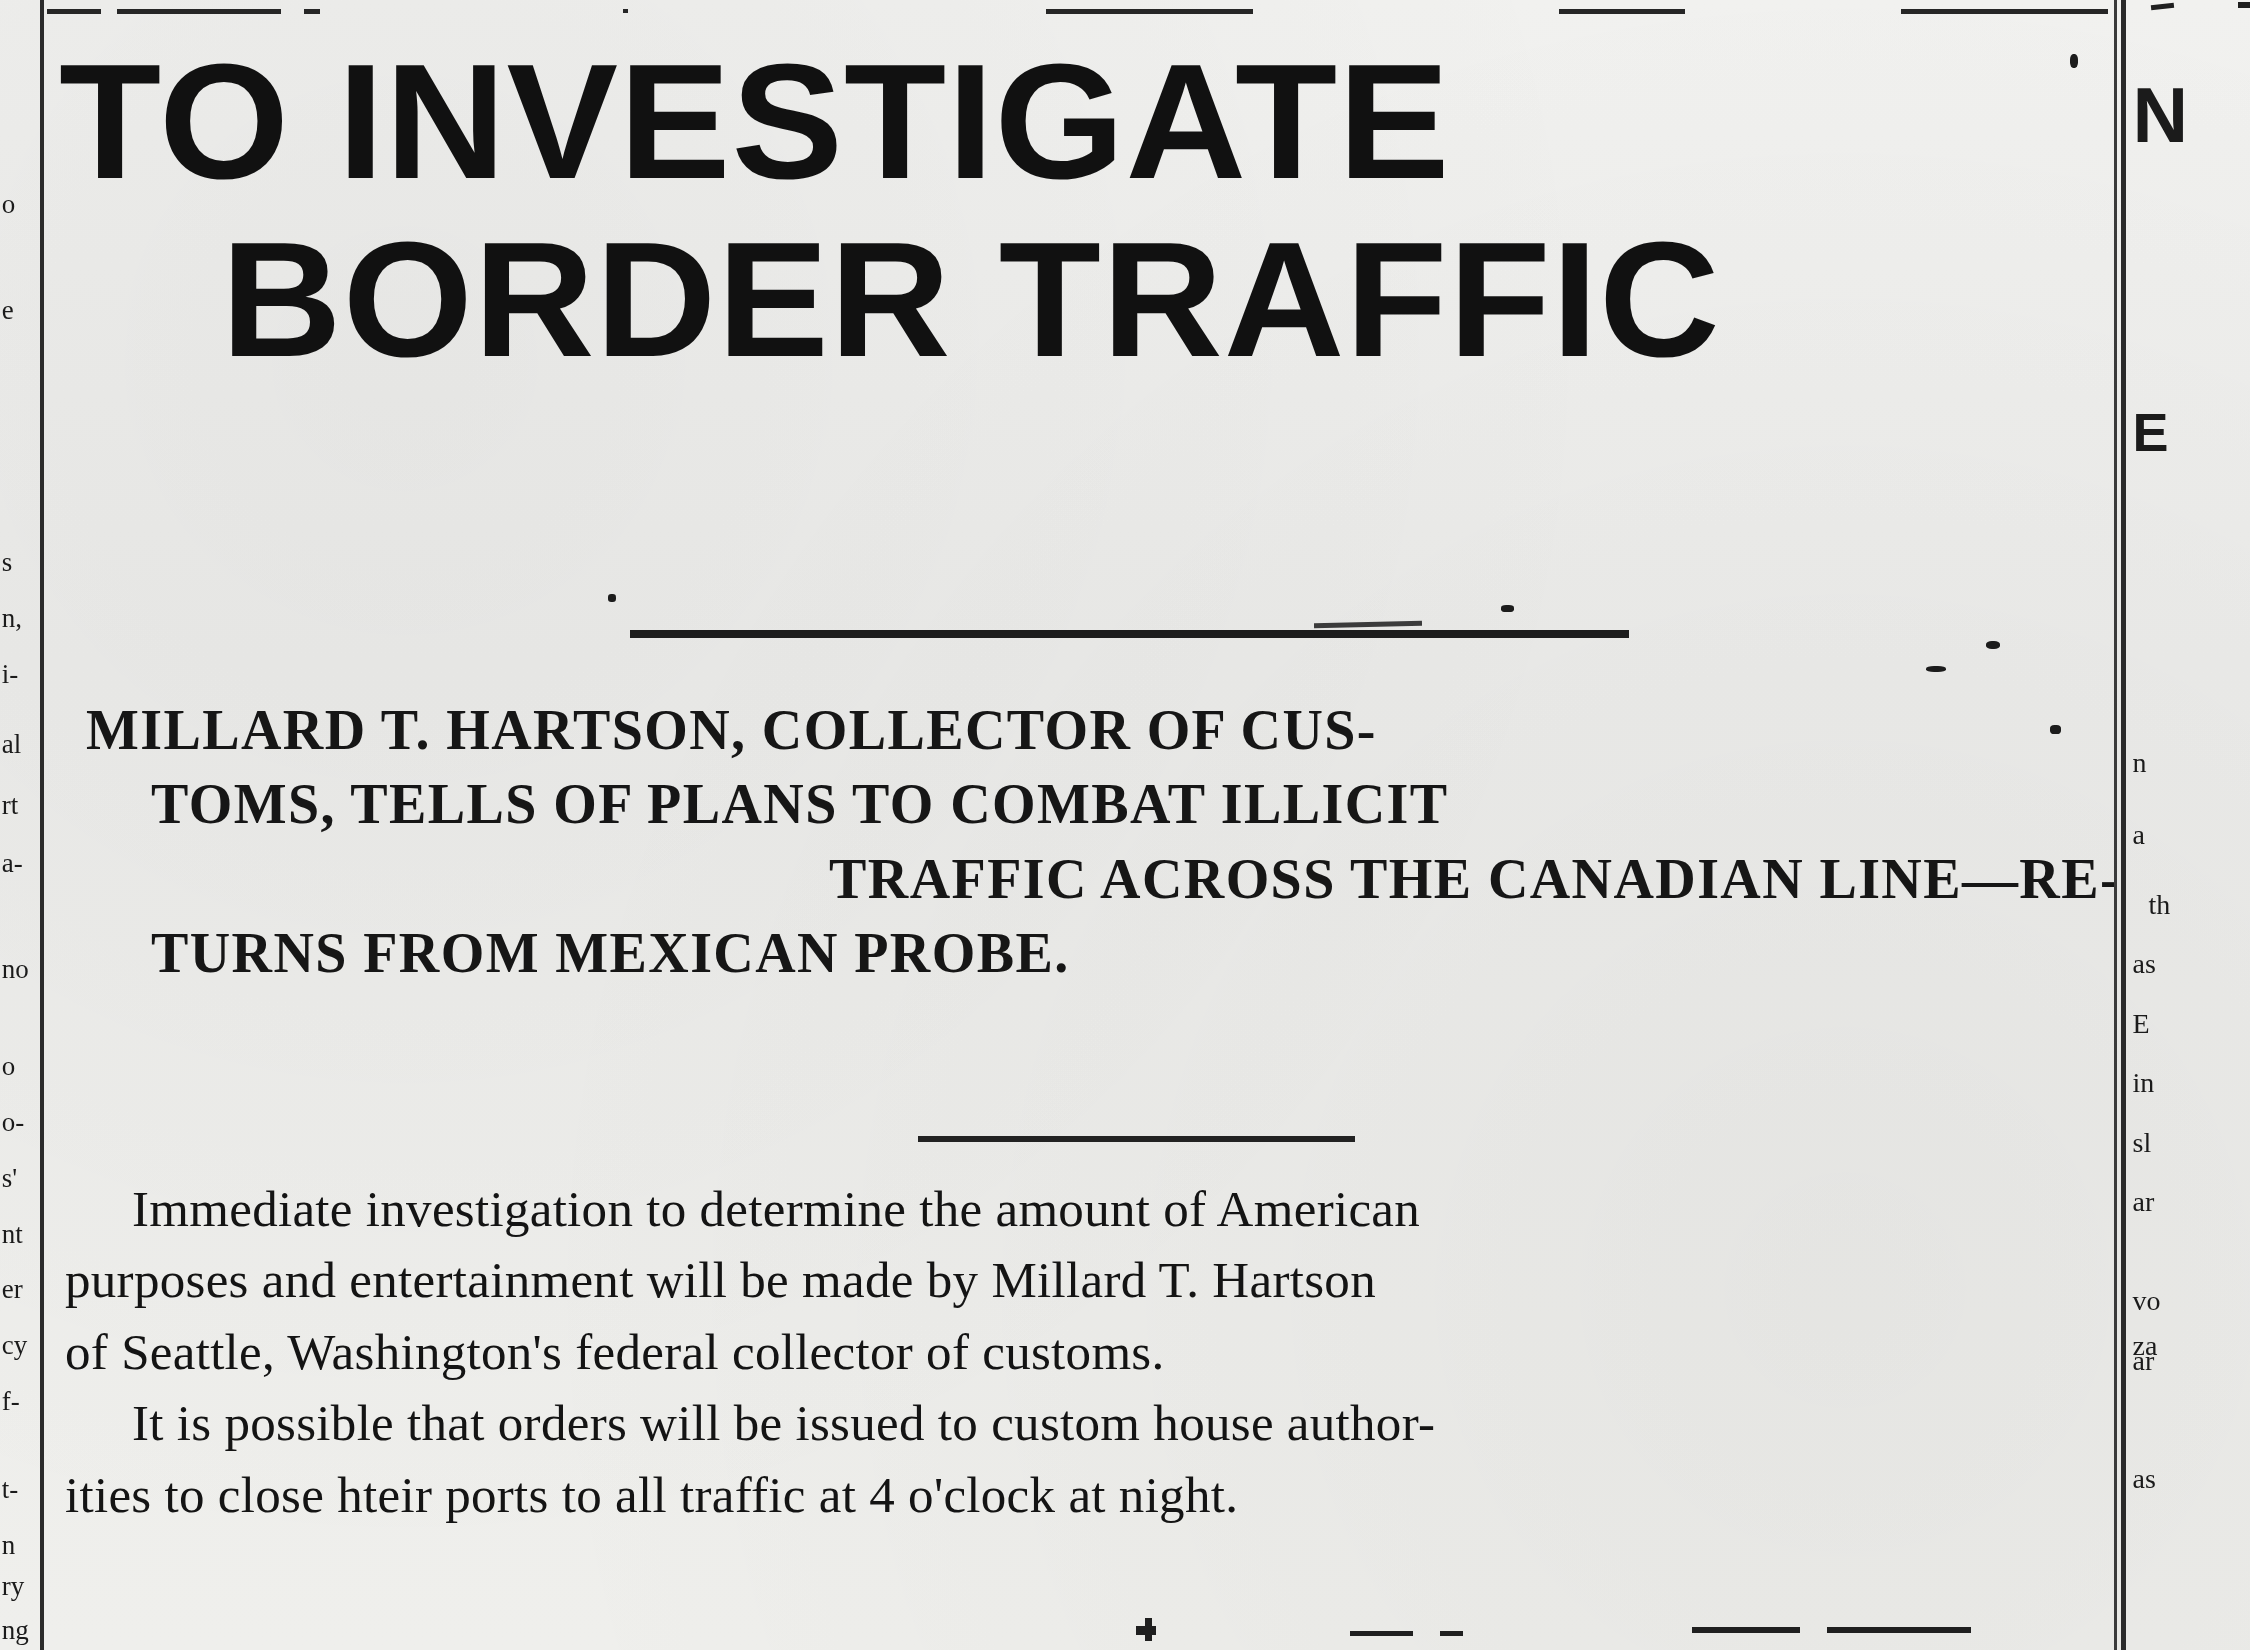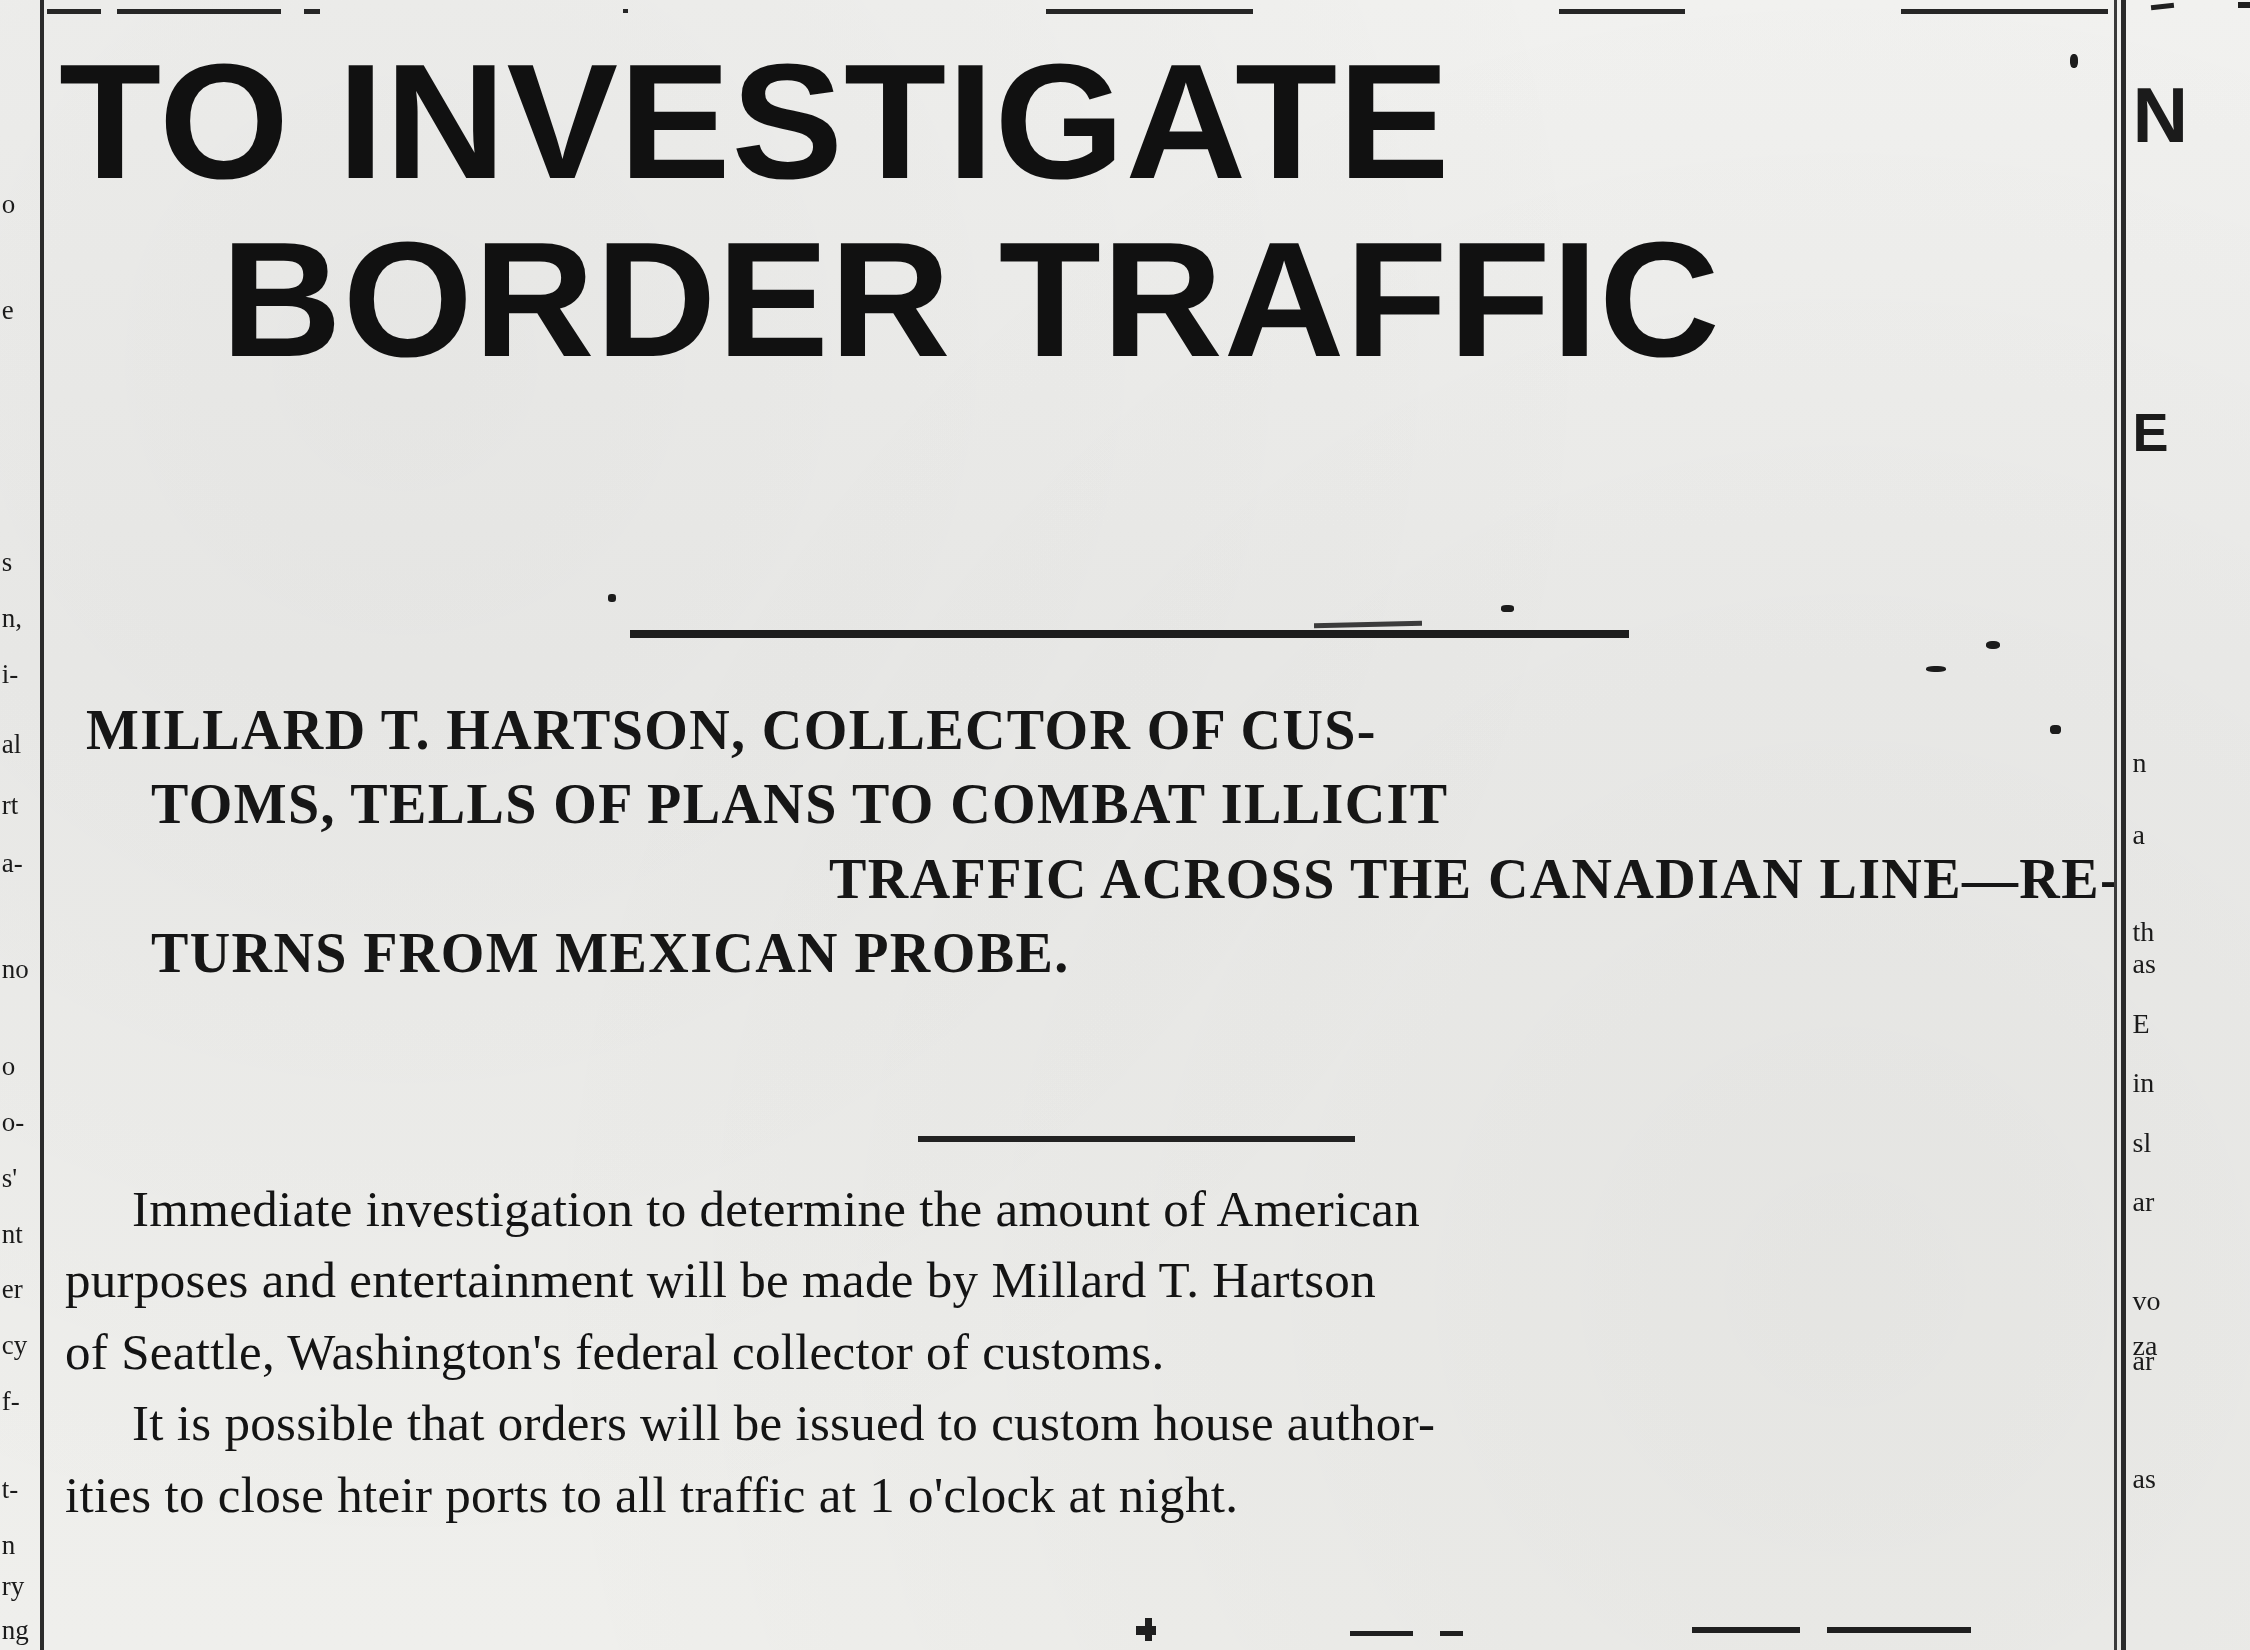--- a/index.html
+++ b/index.html
@@ -299,33 +299,33 @@
     <div class="dline d4">TURNS FROM MEXICAN PROBE.</div>
   </div>
 
   <div class="deck-rule"></div>
 
   <div class="body">
     <p>Immediate investigation to determine the amount of American</p>
     <p style="text-indent:0;">purposes and entertainment will be made by Millard T. Hartson</p>
     <p style="text-indent:0;">of Seattle, Washington's federal collector of customs.</p>
     <p>It is possible that orders will be issued to custom house author-</p>
-    <p style="text-indent:0;">ities to close hteir ports to all traffic at 1 o'clock at night.</p>
+    <p style="text-indent:0;">ities to close hteir ports to all traffic at 4 o'clock at night.</p>
   </div>
 
   <div class="col-divider inner"></div>
   <div class="col-divider"></div>
 
   <div class="right-sliver">
     <div class="frag big-n" style="top:77px;">N</div>
     <div class="frag big-e" style="top:405px;">E</div>
 
     <div class="frag body-frag" style="top:749px;">n</div>
     <div class="frag body-frag" style="top:821px;">a</div>
-    <div class="frag body-frag" style="top:918px;">th</div>
+    <div class="frag body-frag" style="top:891px;margin-left:16px;">th</div>
     <div class="frag body-frag" style="top:950px;">as</div>
     <div class="frag body-frag" style="top:1010px;">E</div>
     <div class="frag body-frag" style="top:1069px;">in</div>
     <div class="frag body-frag" style="top:1129px;">sl</div>
     <div class="frag body-frag" style="top:1188px;">ar</div>
     <div class="frag body-frag" style="top:1287px;">vo</div>
     <div class="frag body-frag" style="top:1347px;">ar</div>
     <div class="frag body-frag" style="top:1332px;text-align:right;">za</div>
     <div class="frag body-frag" style="top:1465px;">as</div>
   </div>

